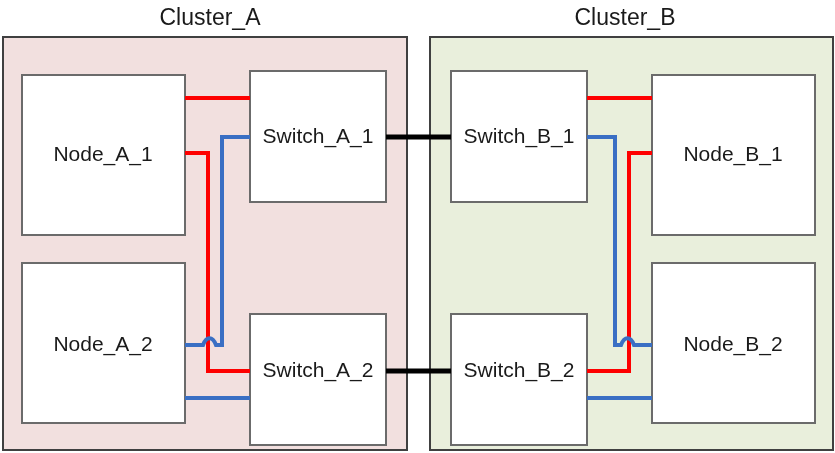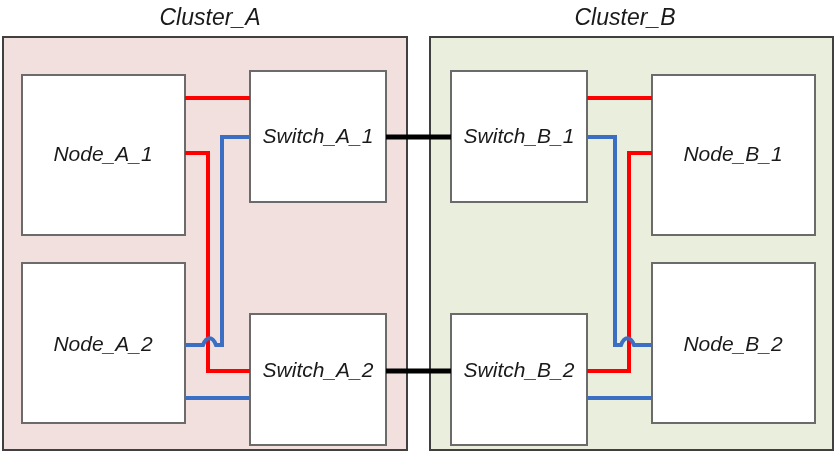--- a/index.html
+++ b/index.html
@@ -10,21 +10,20 @@
   body {
     width: 835px;
     height: 453px;
     font-family: "Liberation Sans", sans-serif;
     overflow: hidden;
   }
   #diagram-root {
     position: relative;
     width: 835px;
     height: 378px;
-    font-style: italic;
   }
   svg.diagram {
     display: block;
     width: 835px;
     height: 453px;
   }
   .cluster-rect {
     stroke: #404040;
     stroke-width: 2;
   }

